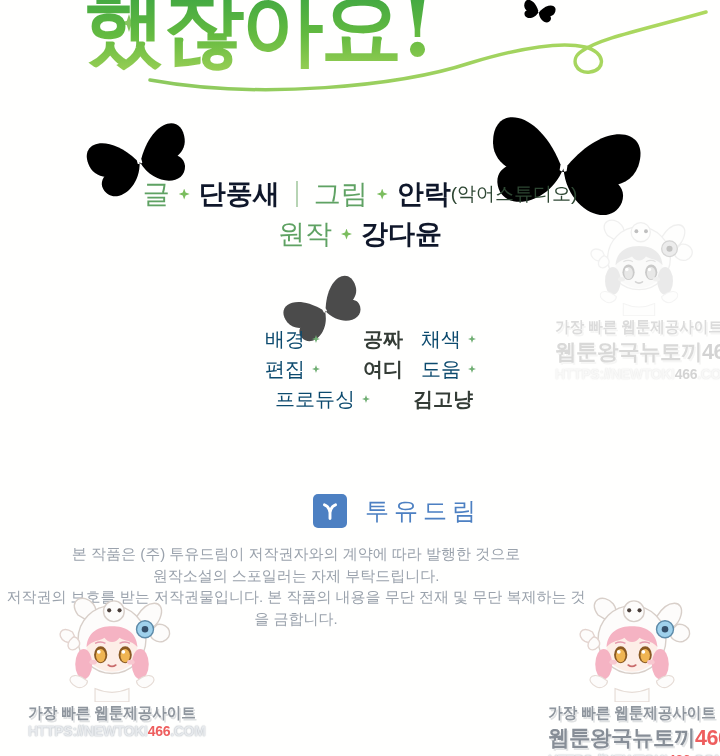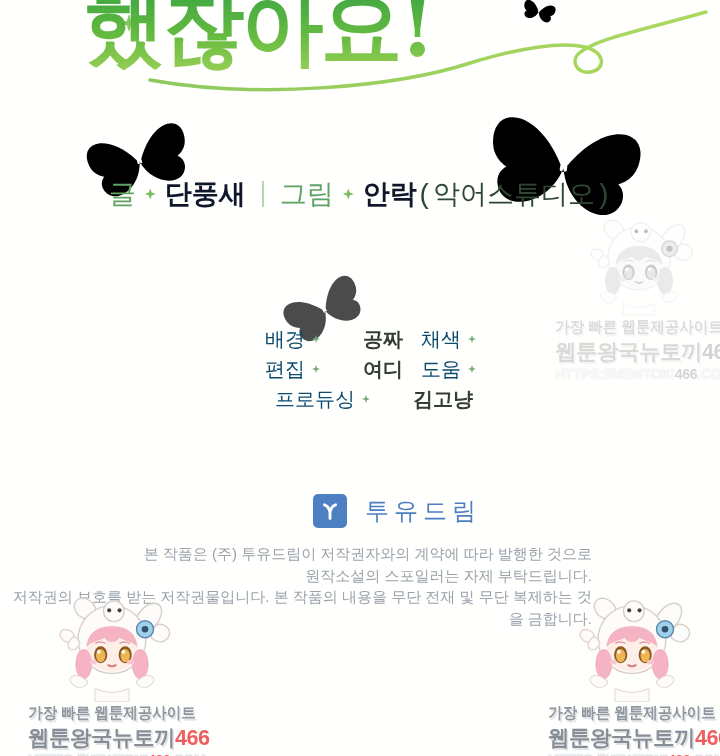--- a/index.html
+++ b/index.html
@@ -27,38 +27,38 @@
 
   
   .butterfly { position:absolute; pointer-events:none; }
 
   
   .credit-line { display:flex; justify-content:center; align-items:center; white-space:pre; }
   .credits-main { position:absolute; top:174px; left:0; width:720px; }
   .credits-main .credit-line { height:40px; font-size:27px; }
   .label-green { color:#5fa263; }
   .name-dark { color:#0f172a; font-weight:bold; }
-  .name-suffix { color:#2e4733; font-size:27px;font-family:Liberation Mono, monospace; }
+  .name-suffix { color:#2e4733; font-size:19px; }
   .star-sep { display:inline-block; width:11px; height:11px; background:#7bbd5e; margin:0 9px;
     clip-path:polygon(50% 0, 63% 37%, 100% 50%, 63% 63%, 50% 100%, 37% 63%, 0 50%, 37% 37%); }
   .vbar-divider { display:inline-block; width:2px; height:26px; background:#b7d4b4; margin:0 16px; }
 
   .credits-staff { position:absolute; top:324px; left:0; width:720px; transform:translateX(14px); }
   .staff-line { display:flex; justify-content:center; align-items:center; height:30px; font-size:20px; white-space:pre; }
   .staff-label { color:#0c4a6e; }
   .staff-name { color:#343c36; font-weight:bold;margin-left:36px; }
   .dot-sep { display:inline-block; width:8px; height:8px; background:#6fae72; margin:0 7px;
     clip-path:polygon(50% 0, 63% 37%, 100% 50%, 63% 63%, 50% 100%, 37% 63%, 0 50%, 37% 37%); }
   .pair-gap { display:inline-block; width:18px; }
 
   
   .logo-row { position:absolute; top:494px; left:0; width:720px; display:flex; justify-content:center; align-items:center; gap:18px;padding-left:37px; }
   .logo-mark { width:34px; height:34px; border-radius:5px; background:#4d80c2; display:flex; align-items:center; justify-content:center; }
   .logo-text { color:#4d80c2; font-size:24px; font-weight:500; letter-spacing:5px; }
-  .copyright { position:absolute; top:543px; left:0; width:592px; text-align:right;
+  .copyright { position:absolute; top:543px; left:0; width:592px; text-align:center;
     color:#9aa2ac; font-size:15px; line-height:21.5px; }
 
   
   .wm { position:absolute; width:168px; text-align:center; }
   .wm .mascot-svg { display:block; margin:0 auto 2px; }
   .wm-l1 { font-size:14.5px; font-weight:bold; color:#8f969e; white-space:nowrap;
     text-shadow:0 0 1px #fff, 1.5px 1.5px 0 rgba(160,166,172,.35); transform:scaleY(1.08); }
   .wm-l2 { font-size:21.5px; font-weight:bold; color:#878e97; white-space:nowrap; letter-spacing:-0.5px;
     text-shadow:0 0 1px #fff, 1.5px 1.5px 0 rgba(160,166,172,.3); }
   .wm-l3 { font-size:14px; font-weight:bold; color:#e7eaed; white-space:nowrap; letter-spacing:-0.3px;
@@ -146,20 +146,25 @@
     <div class="credit-line">
       <span class="label-green">글</span>
       <span class="star-sep"></span>
       <span class="name-dark">단풍새</span>
       <span class="vbar-divider"></span>
       <span class="label-green">그림</span>
       <span class="star-sep"></span>
       <span class="name-dark">안락</span>
       <span class="name-suffix">(악어스튜디오)</span>
     </div>
+    <div class="credit-line">
+      <span class="label-green">원작</span>
+      <span class="star-sep"></span>
+      <span class="name-dark">강다윤</span>
+    </div>
   </div>
 
   <div class="credits-staff">
       <div class="staff-line"><span class="staff-label">배경</span><span class="dot-sep"></span><span class="staff-name">공짜</span><span class="pair-gap"></span><span class="staff-label">채색</span><span class="dot-sep"></span></div>
       <div class="staff-line"><span class="staff-label">편집</span><span class="dot-sep"></span><span class="staff-name">여디</span><span class="pair-gap"></span><span class="staff-label">도움</span><span class="dot-sep"></span></div>
       <div class="staff-line"><span class="staff-label">프로듀싱</span><span class="dot-sep"></span><span class="staff-name">김고냥</span></div>
     </div>
 
   <div class="logo-row">
     <span class="logo-mark">
@@ -185,21 +190,20 @@
         <div class="wm-l2"><span>웹툰왕국뉴토끼</span><span class="hl">466</span></div>
         <div class="wm-l3"><span>HTTPS://NEWTOKI</span><span class="hl">466</span><span>.COM</span></div>
       </div>
   </div>
   <div class="wm wm-bottom-left">
     <svg class="mascot-svg" width="132" height="106">
         <use href="#mascot"></use>
       </svg>
     <div class="wm-textblock">
         <div class="wm-l1">가장 빠른 웹툰제공사이트</div>
-        <div class="wm-l2"><span>웹툰왕국뉴토끼</span><span class="hl">466</span></div>
         <div class="wm-l3"><span>HTTPS://NEWTOKI</span><span class="hl">466</span><span>.COM</span></div>
       </div>
   </div>
   <div class="wm wm-bottom-right">
     <svg class="mascot-svg" width="132" height="106">
         <use href="#mascot"></use>
       </svg>
     <div class="wm-textblock">
         <div class="wm-l1">가장 빠른 웹툰제공사이트</div>
         <div class="wm-l2"><span>웹툰왕국뉴토끼</span><span class="hl">466</span></div>

